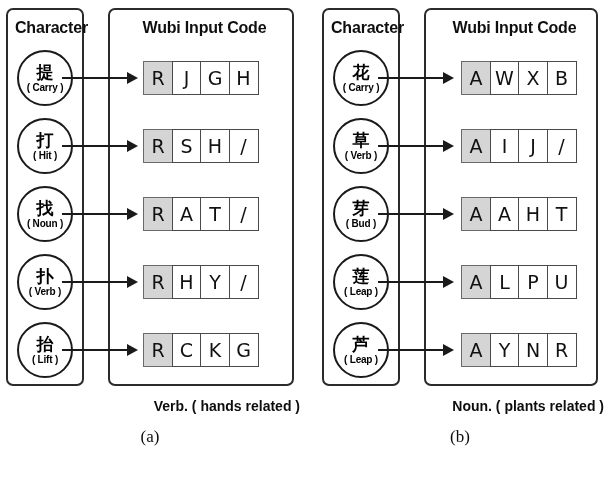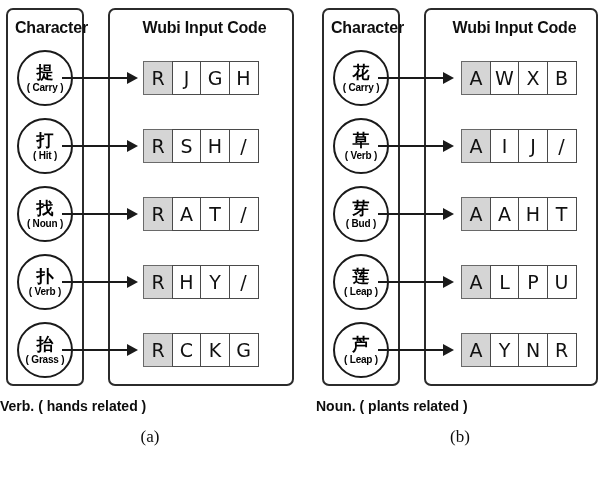--- a/index.html
+++ b/index.html
@@ -93,21 +93,21 @@
     font-size:19px;
     font-family:"DejaVu Sans", sans-serif;
     color:#111;
   }
   .cell:first-child{margin-left:0;}
   .cell.key{background:#d5d5d5;border-color:#6a6a6a;}
 
   
   .caption{
     position:absolute;
-    text-align:left;
+    text-align:right;
     font-size:14px;
     font-weight:bold;
     color:#0d0d0d;
     white-space:nowrap;
   }
   .subcaption{
     position:absolute;
     text-align:center;
     font-family:"Liberation Serif", serif;
     font-size:17px;
@@ -139,21 +139,21 @@
   <div class="circle" style="left:17px;top:186px;">
     <span class="han">找</span>
     <span class="gloss">( Noun )</span>
   </div>
   <div class="circle" style="left:17px;top:254px;">
     <span class="han">扑</span>
     <span class="gloss">( Verb )</span>
   </div>
   <div class="circle" style="left:17px;top:322px;">
     <span class="han">抬</span>
-    <span class="gloss">( Grass )</span>
+    <span class="gloss">( Lift )</span>
   </div>
 
   <div class="arrow" style="left:62px;top:72px;width:76px;">
     <div class="shaft" style="width:65px;"></div>
       <div class="head" style="left:65px;"></div>
   </div>
   <div class="arrow" style="left:62px;top:140px;width:76px;">
     <div class="shaft" style="width:65px;"></div>
       <div class="head" style="left:65px;"></div>
   </div>

